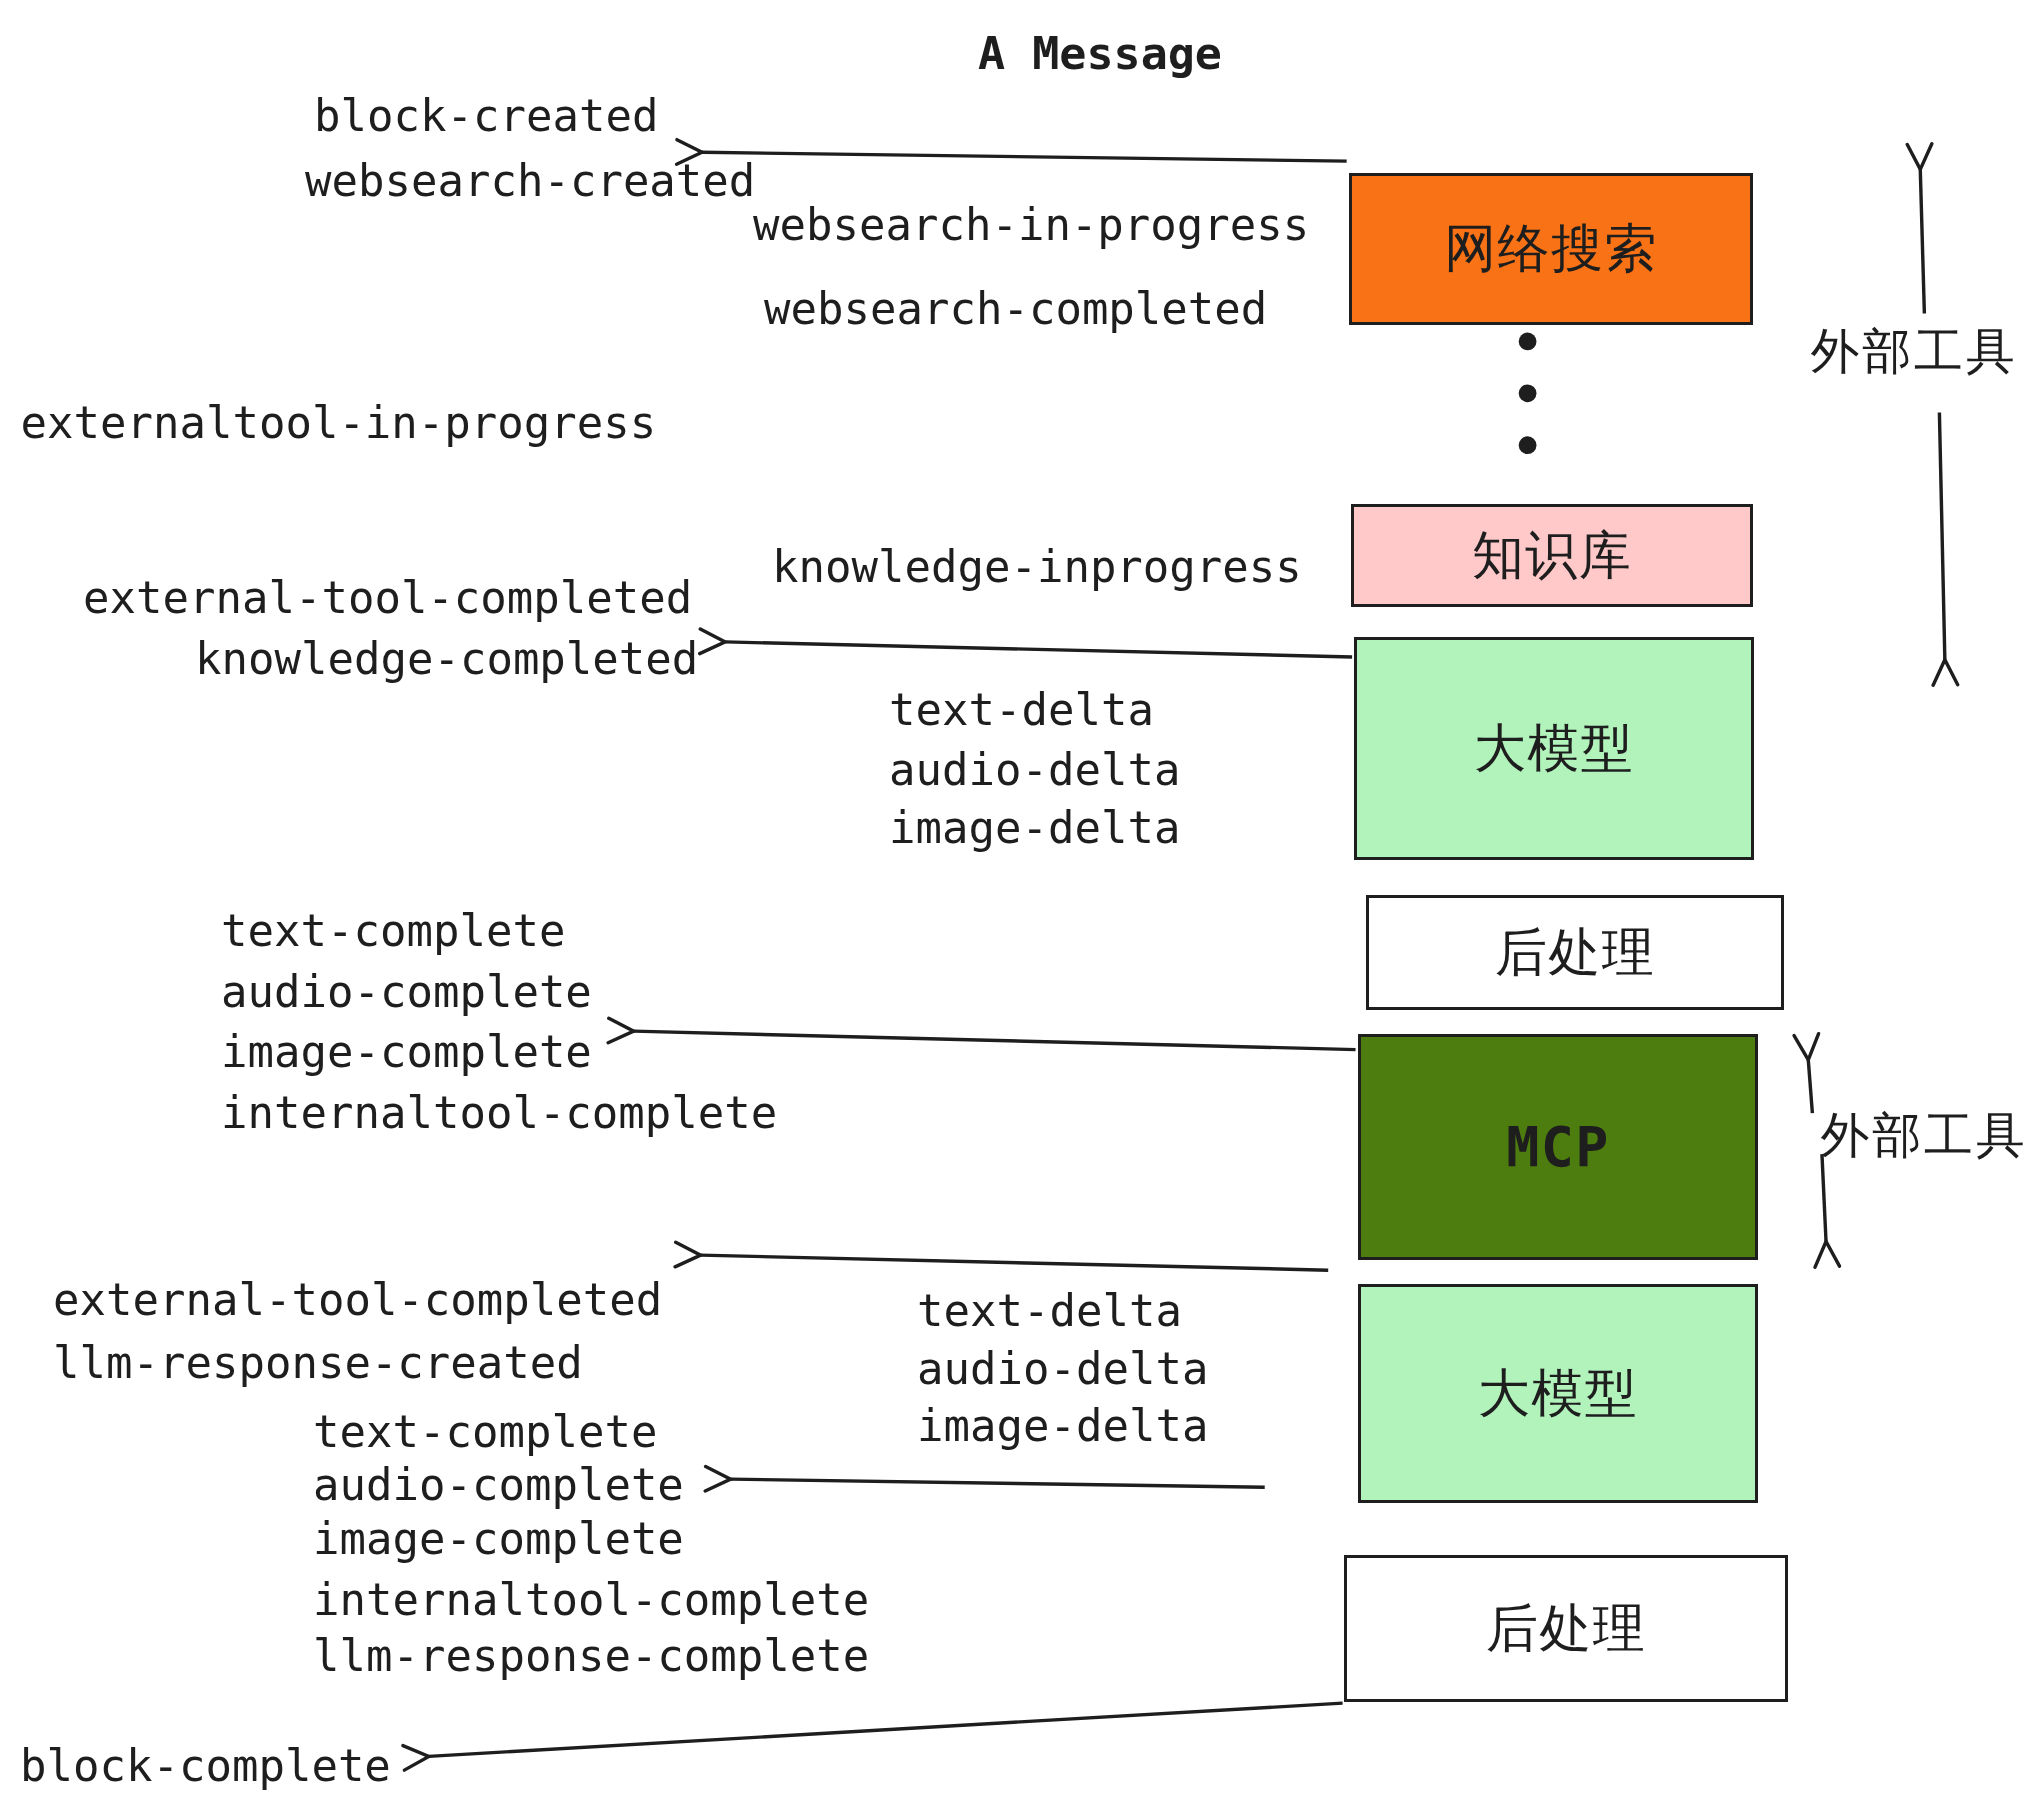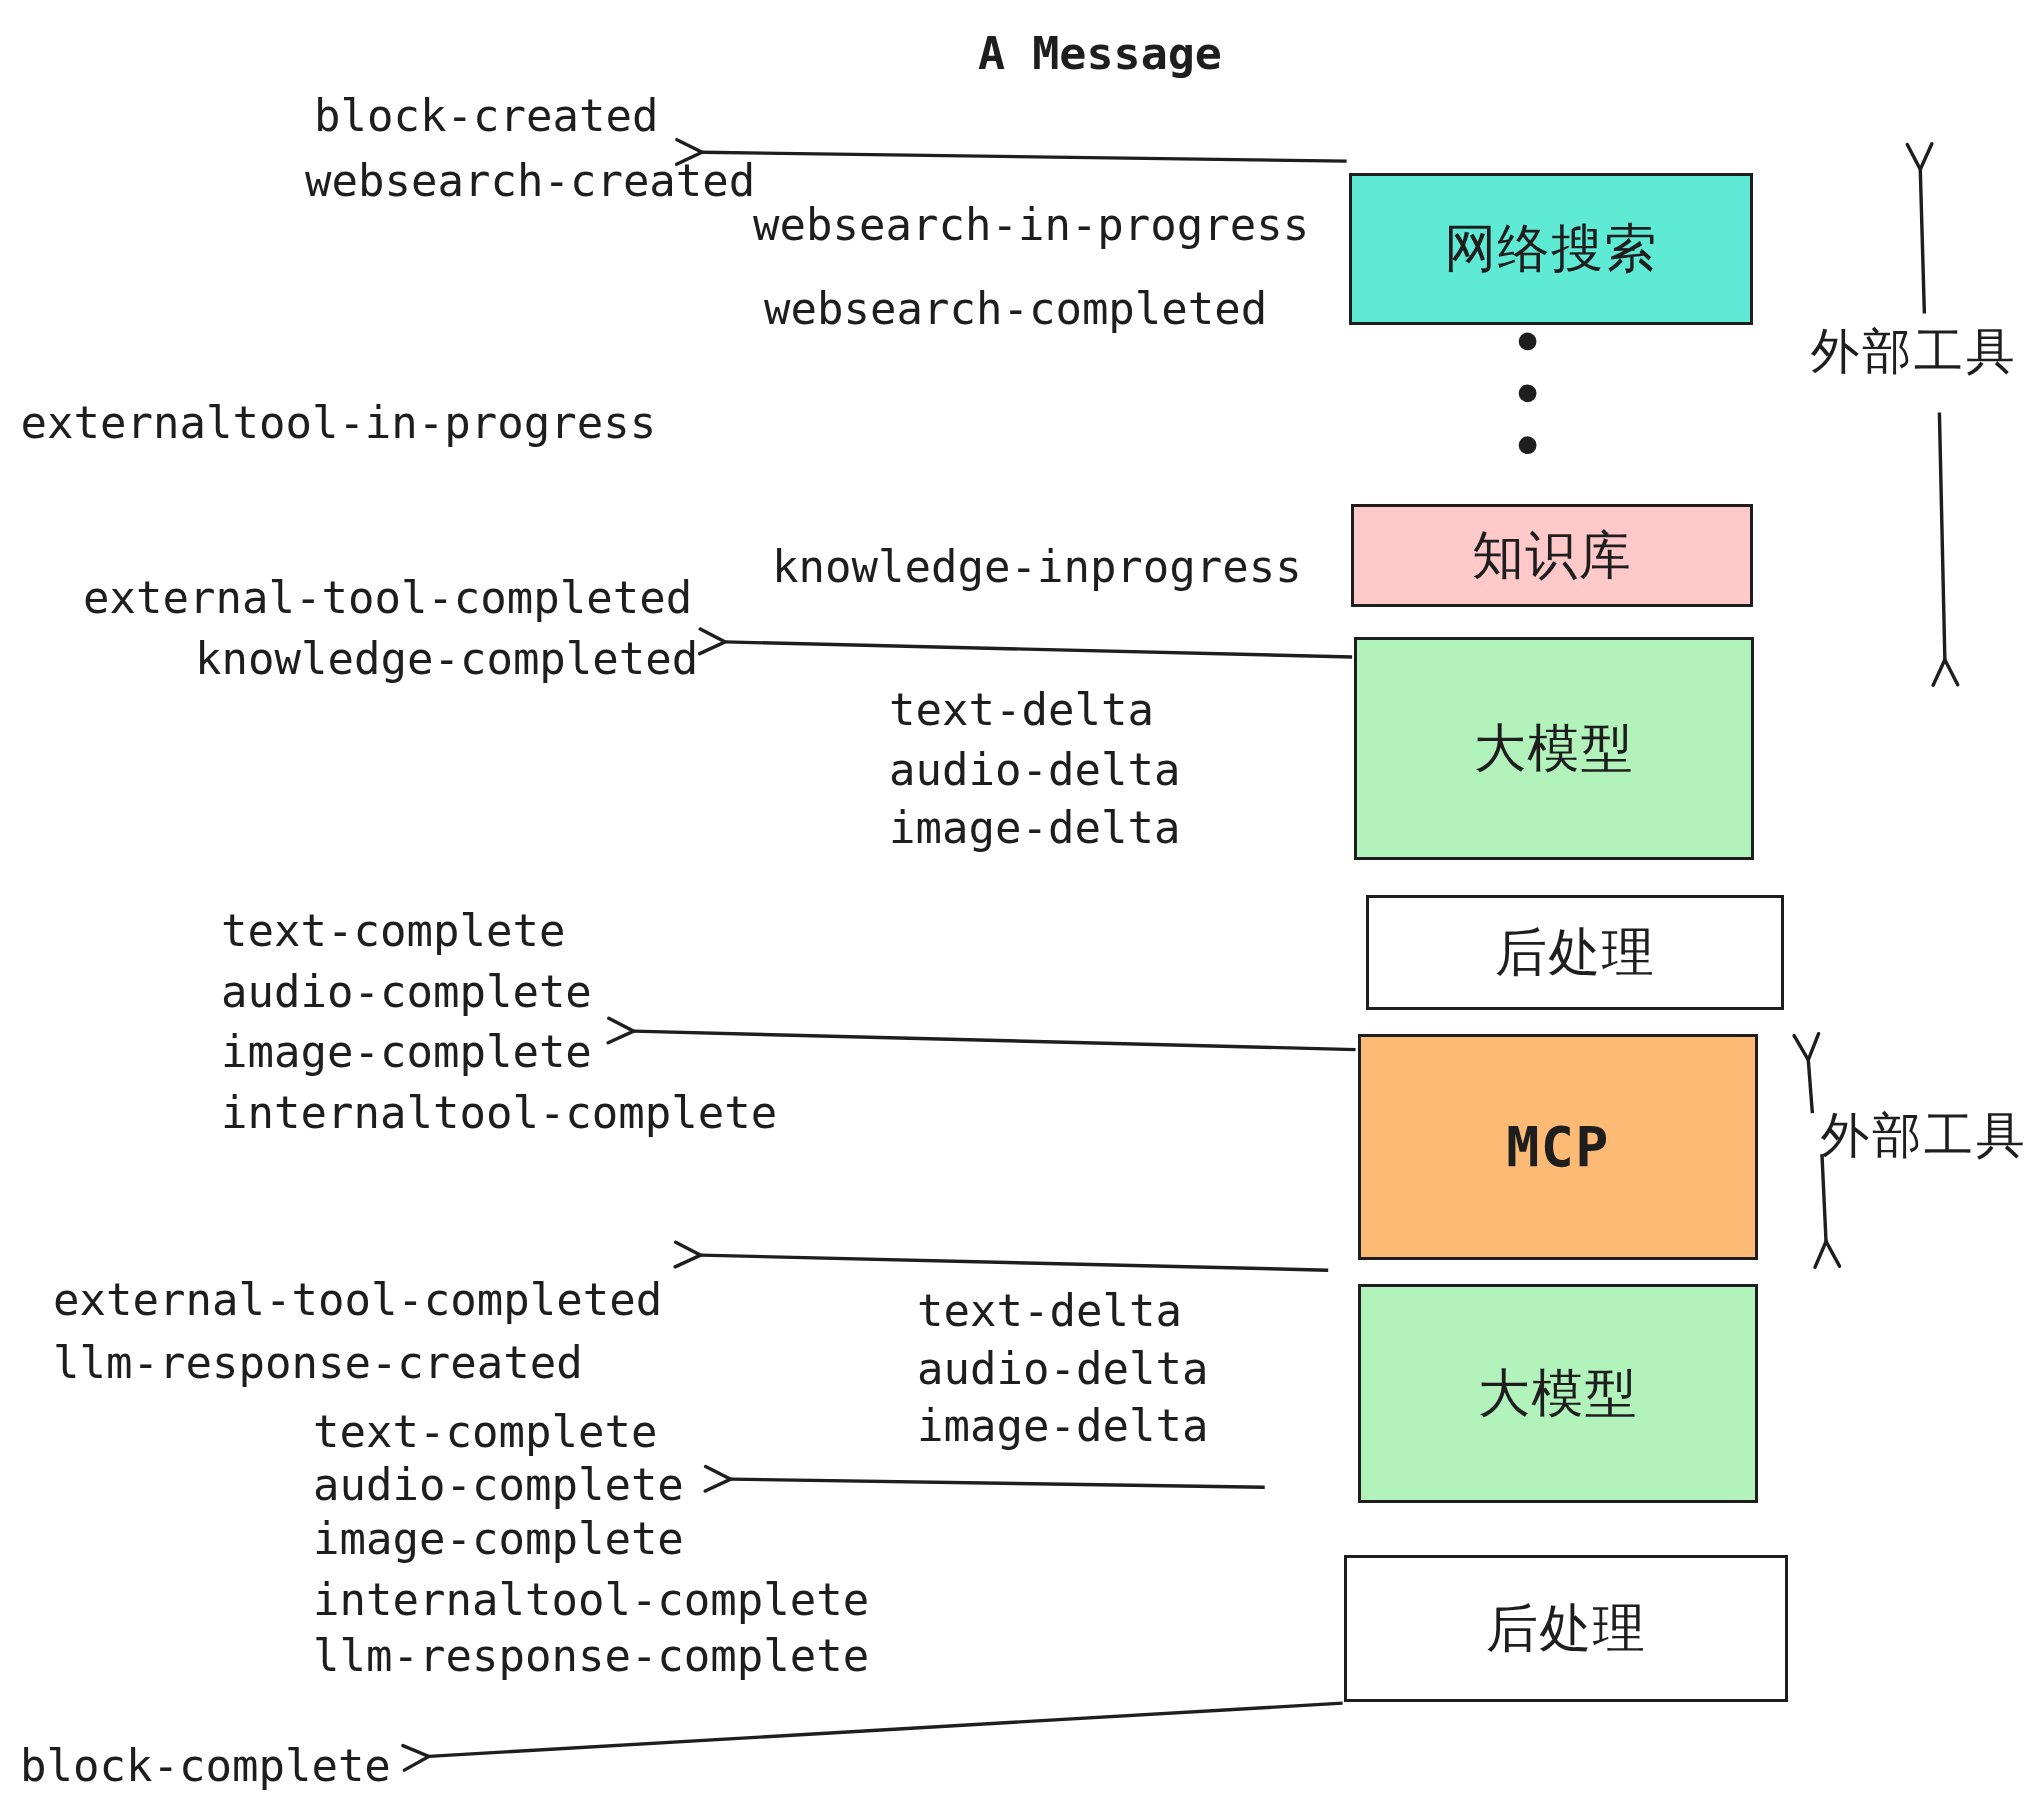--- a/index.html
+++ b/index.html
@@ -44,33 +44,33 @@
 
     <g>
       <circle cx="2237" cy="500" r="13" fill="#1E1E1E"></circle>
       <circle cx="2237" cy="576" r="13" fill="#1E1E1E"></circle>
       <circle cx="2237" cy="652" r="13" fill="#1E1E1E"></circle>
     </g>
   </svg>
 
   <div class="title" style="left:1100px;top:53px;">A Message</div>
 
-  <div class="box" style="left: 1349px; top: 173px; width: 404px; height: 152px; background-color: #5eead4;">
+  <div class="box" style="left: 1349px; top: 173px; width: 404px; height: 152px; background-color: #f97316;">
     <span class="blabel">网络搜索</span>
   </div>
   <div class="box" style="left: 1351px; top: 504px; width: 402px; height: 103px; background-color: rgb(255, 201, 201);">
     <span class="blabel">知识库</span>
   </div>
   <div class="box" style="left: 1354px; top: 637px; width: 400px; height: 223px; background-color: rgb(178, 242, 187);">
     <span class="blabel">大模型</span>
   </div>
   <div class="box" style="left: 1366px; top: 895px; width: 418px; height: 115px; background-color: rgb(255, 255, 255);">
     <span class="blabel">后处理</span>
   </div>
-  <div class="box" style="left: 1358px; top: 1034px; width: 400px; height: 226px; background-color: #fdba74;">
+  <div class="box" style="left: 1358px; top: 1034px; width: 400px; height: 226px; background-color: #4d7c0f;">
     <span class="blabel mono">MCP</span>
   </div>
   <div class="box" style="left: 1358px; top: 1284px; width: 400px; height: 219px; background-color: rgb(178, 242, 187);">
     <span class="blabel">大模型</span>
   </div>
   <div class="box" style="left: 1344px; top: 1555px; width: 444px; height: 147px; background-color: rgb(255, 255, 255);">
     <span class="blabel">后处理</span>
   </div>
 
   <div class="side" style="left:1914px;top:352px;">外部工具</div>

